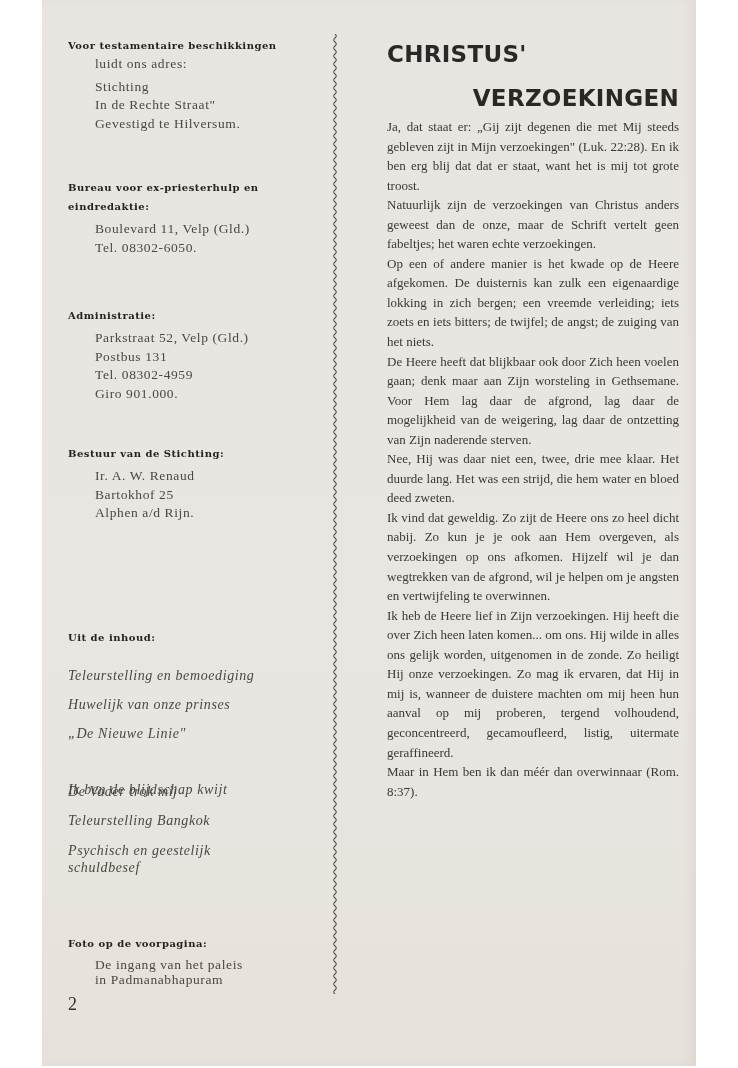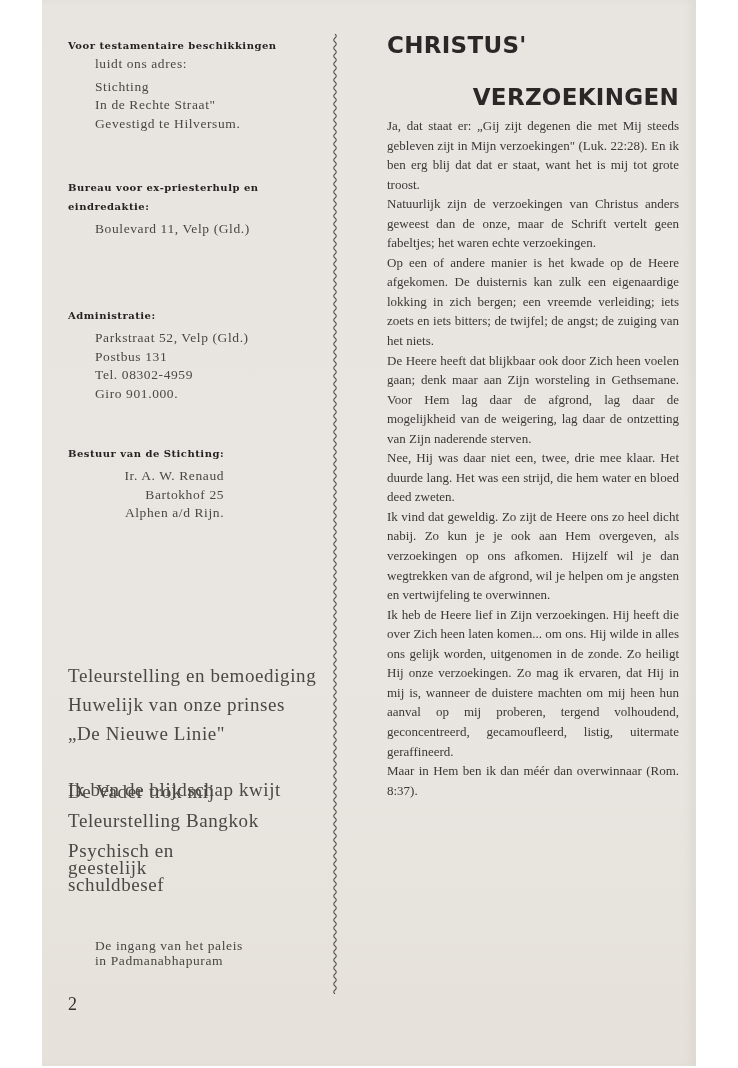--- a/index.html
+++ b/index.html
@@ -21,29 +21,29 @@
       color: #252321; line-height: 19px; letter-spacing: 0.5px;
     }
     .left .t {
       font-size: 12px; line-height: 18.5px; color: #4a4744; letter-spacing: 0.6px;
       font-family: "Liberation Serif", "DejaVu Serif", serif;
       font-size: 13.5px;
       margin-left: 27px;
     }
     .left .t.sp { margin-top: 4px; }
     .block { position: absolute; left: 0; }
-    .toc-item { font-family: "Liberation Serif", serif; font-size: 19px; color: #4a4744; letter-spacing: 0.6px; line-height: 16px; position: absolute; left: 0; width: 250px; }
+    .toc-item { font-family: "Liberation Serif", serif; font-size: 14px; color: #4a4744; letter-spacing: 0.6px; line-height: 16px; position: absolute; left: 0; width: 250px; font-style: italic; }
     .pagenum { font-family: "Liberation Serif", serif; font-size: 18px; color: #333; position: absolute; }
     .divider { position: absolute; left: 290px; top: 34px; width: 6px; height: 960px; }
     .right { position: absolute; left: 345px; top: 30px; width: 292px; }
     .title1, .title2 {
       font-family: "DejaVu Sans", "Liberation Sans", sans-serif; font-weight: bold;
-      font-size: 23px; color: #2a2827; letter-spacing: 0.3px; line-height: 30px;
+      font-size: 23px; color: #2a2827; letter-spacing: 0.3px; line-height: 30px; margin-top: 9px;
     }
-    .title2 { text-align: right; margin-top: 22px; }
+    .title2 { text-align: right; margin-top: 14px; }
     .body {
       margin-top: 4px;
       font-family: "Liberation Serif", "DejaVu Serif", serif; font-size: 13px;
       line-height: 19.55px; color: #3a3835; text-align: justify; hyphens: none;
     }
     .body p { margin: 0; }
   </style>
 </head>
 <body>
 
@@ -55,48 +55,51 @@
       <div class="h">Voor testamentaire beschikkingen</div>
       <div class="t">luidt ons adres:</div>
       <div class="t sp">Stichting</div>
       <div class="t">In de Rechte Straat"</div>
       <div class="t">Gevestigd te Hilversum.</div>
     </div>
 
     <div class="block" style="top:142px; width:230px;">
       <div class="h">Bureau voor ex-priesterhulp en eindredaktie:</div>
       <div class="t sp">Boulevard 11, Velp (Gld.)</div>
+      <div class="t">Tel. 08302-6050.</div>
     </div>
 
     <div class="block" style="top:270px;">
       <div class="h">Administratie:</div>
       <div class="t sp">Parkstraat 52, Velp (Gld.)</div>
       <div class="t">Postbus 131</div>
       <div class="t">Tel. 08302-4959</div>
       <div class="t">Giro 901.000.</div>
     </div>
 
-    <div class="block" style="top:408px;text-align:right;">
+    <div class="block" style="top:408px;">
       <div class="h">Bestuur van de Stichting:</div>
       <div class="t sp">Ir. A. W. Renaud</div>
       <div class="t">Bartokhof 25</div>
       <div class="t">Alphen a/d Rijn.</div>
     </div>
 
     <div class="block" style="top:592px; width:250px; height:250px;">
+      <div class="h">Uit de inhoud:</div>
       <div class="toc-item" style="top:40px;">Teleurstelling en bemoediging</div>
       <div class="toc-item" style="top:69px;">Huwelijk van onze prinses</div>
       <div class="toc-item" style="top:98px;">„De Nieuwe Linie"</div>
       <div class="toc-item" style="top:127px;margin-top:27px;">Ik ben de blijdschap kwijt</div>
       <div class="toc-item" style="top:156px;">De Vader trok mij</div>
       <div class="toc-item" style="top:185px;">Teleurstelling Bangkok</div>
       <div class="toc-item" style="top:214px; width:175px; line-height:17px;">Psychisch en geestelijk schuldbesef</div>
     </div>
 
     <div class="block" style="top:898px;">
+      <div class="h">Foto op de voorpagina:</div>
       <div class="t" style="margin-top:4px; line-height:15px;">De ingang van het paleis</div>
       <div class="t" style="line-height:15px;">in Padmanabhapuram</div>
     </div>
 
     <div class="pagenum" style="left:0; top:958px;">2</div>
   </div>
 
   <svg class="divider" viewBox="0 0 6 960" preserveAspectRatio="none">
     <path id="wavy" d="M3 0 Q5.5 2 3 4 Q0.5 6 3 8 Q5.5 10 3 12 Q0.5 14 3 16 Q5.5 18 3 20 Q0.5 22 3 24 Q5.5 26 3 28 Q0.5 30 3 32 Q5.5 34 3 36 Q0.5 38 3 40 Q5.5 42 3 44 Q0.5 46 3 48 Q5.5 50 3 52 Q0.5 54 3 56 Q5.5 58 3 60 Q0.5 62 3 64 Q5.5 66 3 68 Q0.5 70 3 72 Q5.5 74 3 76 Q0.5 78 3 80 Q5.5 82 3 84 Q0.5 86 3 88 Q5.5 90 3 92 Q0.5 94 3 96 Q5.5 98 3 100 Q0.5 102 3 104 Q5.5 106 3 108 Q0.5 110 3 112 Q5.5 114 3 116 Q0.5 118 3 120 Q5.5 122 3 124 Q0.5 126 3 128 Q5.5 130 3 132 Q0.5 134 3 136 Q5.5 138 3 140 Q0.5 142 3 144 Q5.5 146 3 148 Q0.5 150 3 152 Q5.5 154 3 156 Q0.5 158 3 160 Q5.5 162 3 164 Q0.5 166 3 168 Q5.5 170 3 172 Q0.5 174 3 176 Q5.5 178 3 180 Q0.5 182 3 184 Q5.5 186 3 188 Q0.5 190 3 192 Q5.5 194 3 196 Q0.5 198 3 200 Q5.5 202 3 204 Q0.5 206 3 208 Q5.5 210 3 212 Q0.5 214 3 216 Q5.5 218 3 220 Q0.5 222 3 224 Q5.5 226 3 228 Q0.5 230 3 232 Q5.5 234 3 236 Q0.5 238 3 240 Q5.5 242 3 244 Q0.5 246 3 248 Q5.5 250 3 252 Q0.5 254 3 256 Q5.5 258 3 260 Q0.5 262 3 264 Q5.5 266 3 268 Q0.5 270 3 272 Q5.5 274 3 276 Q0.5 278 3 280 Q5.5 282 3 284 Q0.5 286 3 288 Q5.5 290 3 292 Q0.5 294 3 296 Q5.5 298 3 300 Q0.5 302 3 304 Q5.5 306 3 308 Q0.5 310 3 312 Q5.5 314 3 316 Q0.5 318 3 320 Q5.5 322 3 324 Q0.5 326 3 328 Q5.5 330 3 332 Q0.5 334 3 336 Q5.5 338 3 340 Q0.5 342 3 344 Q5.5 346 3 348 Q0.5 350 3 352 Q5.5 354 3 356 Q0.5 358 3 360 Q5.5 362 3 364 Q0.5 366 3 368 Q5.5 370 3 372 Q0.5 374 3 376 Q5.5 378 3 380 Q0.5 382 3 384 Q5.5 386 3 388 Q0.5 390 3 392 Q5.5 394 3 396 Q0.5 398 3 400 Q5.5 402 3 404 Q0.5 406 3 408 Q5.5 410 3 412 Q0.5 414 3 416 Q5.5 418 3 420 Q0.5 422 3 424 Q5.5 426 3 428 Q0.5 430 3 432 Q5.5 434 3 436 Q0.5 438 3 440 Q5.5 442 3 444 Q0.5 446 3 448 Q5.5 450 3 452 Q0.5 454 3 456 Q5.5 458 3 460 Q0.5 462 3 464 Q5.5 466 3 468 Q0.5 470 3 472 Q5.5 474 3 476 Q0.5 478 3 480 Q5.5 482 3 484 Q0.5 486 3 488 Q5.5 490 3 492 Q0.5 494 3 496 Q5.5 498 3 500 Q0.5 502 3 504 Q5.5 506 3 508 Q0.5 510 3 512 Q5.5 514 3 516 Q0.5 518 3 520 Q5.5 522 3 524 Q0.5 526 3 528 Q5.5 530 3 532 Q0.5 534 3 536 Q5.5 538 3 540 Q0.5 542 3 544 Q5.5 546 3 548 Q0.5 550 3 552 Q5.5 554 3 556 Q0.5 558 3 560 Q5.5 562 3 564 Q0.5 566 3 568 Q5.5 570 3 572 Q0.5 574 3 576 Q5.5 578 3 580 Q0.5 582 3 584 Q5.5 586 3 588 Q0.5 590 3 592 Q5.5 594 3 596 Q0.5 598 3 600 Q5.5 602 3 604 Q0.5 606 3 608 Q5.5 610 3 612 Q0.5 614 3 616 Q5.5 618 3 620 Q0.5 622 3 624 Q5.5 626 3 628 Q0.5 630 3 632 Q5.5 634 3 636 Q0.5 638 3 640 Q5.5 642 3 644 Q0.5 646 3 648 Q5.5 650 3 652 Q0.5 654 3 656 Q5.5 658 3 660 Q0.5 662 3 664 Q5.5 666 3 668 Q0.5 670 3 672 Q5.5 674 3 676 Q0.5 678 3 680 Q5.5 682 3 684 Q0.5 686 3 688 Q5.5 690 3 692 Q0.5 694 3 696 Q5.5 698 3 700 Q0.5 702 3 704 Q5.5 706 3 708 Q0.5 710 3 712 Q5.5 714 3 716 Q0.5 718 3 720 Q5.5 722 3 724 Q0.5 726 3 728 Q5.5 730 3 732 Q0.5 734 3 736 Q5.5 738 3 740 Q0.5 742 3 744 Q5.5 746 3 748 Q0.5 750 3 752 Q5.5 754 3 756 Q0.5 758 3 760 Q5.5 762 3 764 Q0.5 766 3 768 Q5.5 770 3 772 Q0.5 774 3 776 Q5.5 778 3 780 Q0.5 782 3 784 Q5.5 786 3 788 Q0.5 790 3 792 Q5.5 794 3 796 Q0.5 798 3 800 Q5.5 802 3 804 Q0.5 806 3 808 Q5.5 810 3 812 Q0.5 814 3 816 Q5.5 818 3 820 Q0.5 822 3 824 Q5.5 826 3 828 Q0.5 830 3 832 Q5.5 834 3 836 Q0.5 838 3 840 Q5.5 842 3 844 Q0.5 846 3 848 Q5.5 850 3 852 Q0.5 854 3 856 Q5.5 858 3 860 Q0.5 862 3 864 Q5.5 866 3 868 Q0.5 870 3 872 Q5.5 874 3 876 Q0.5 878 3 880 Q5.5 882 3 884 Q0.5 886 3 888 Q5.5 890 3 892 Q0.5 894 3 896 Q5.5 898 3 900 Q0.5 902 3 904 Q5.5 906 3 908 Q0.5 910 3 912 Q5.5 914 3 916 Q0.5 918 3 920 Q5.5 922 3 924 Q0.5 926 3 928 Q5.5 930 3 932 Q0.5 934 3 936 Q5.5 938 3 940 Q0.5 942 3 944 Q5.5 946 3 948 Q0.5 950 3 952 Q5.5 954 3 956 Q0.5 958 3 960" fill="none" stroke="#55524e" stroke-width="1.1"></path>
   </svg>

